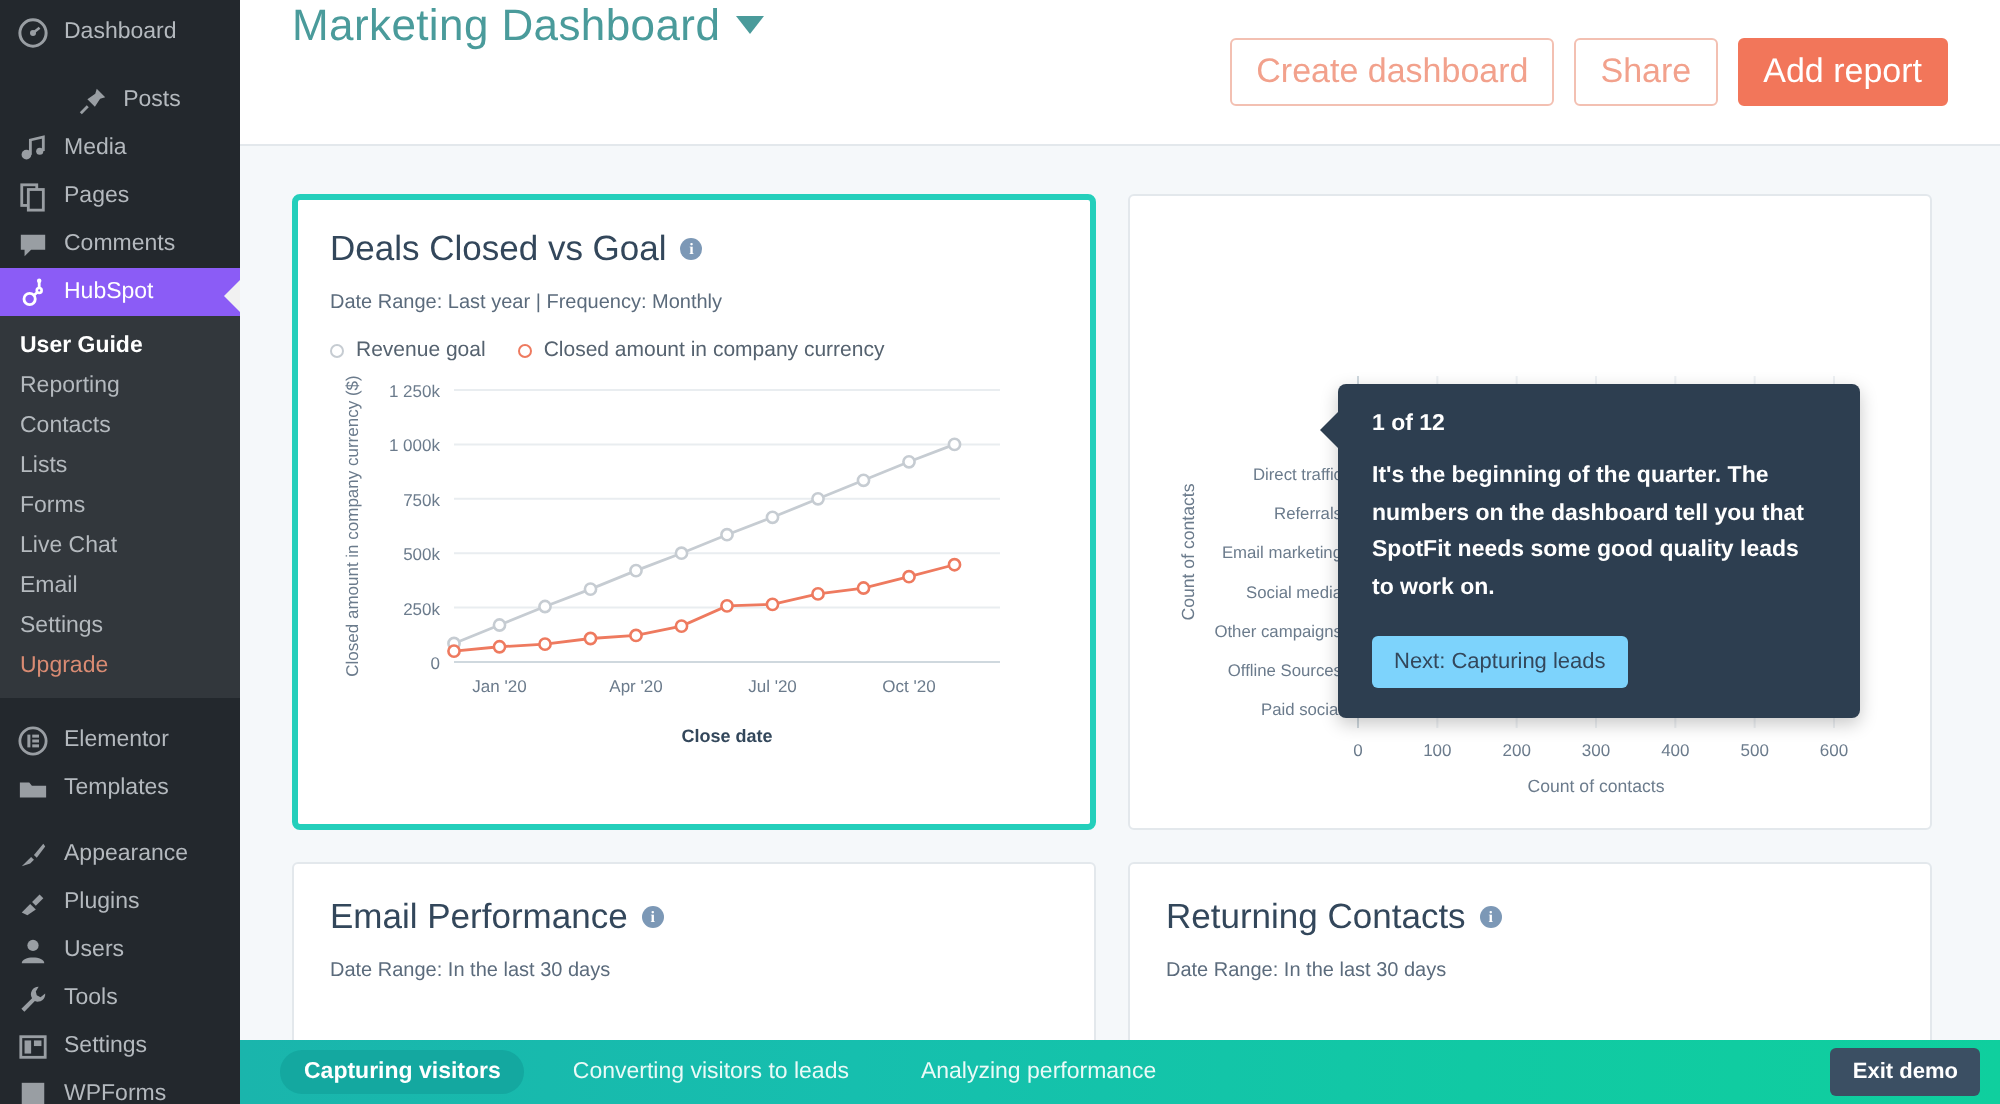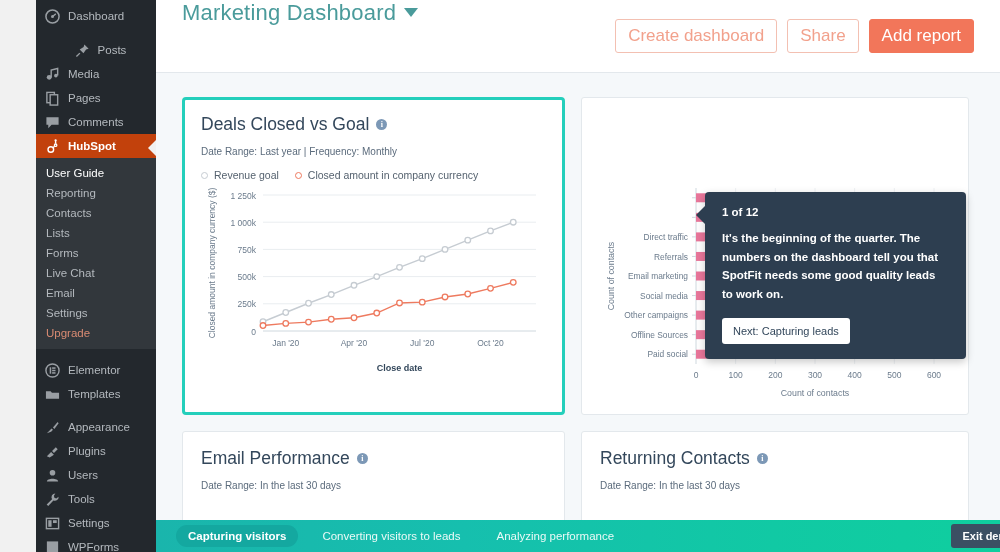--- a/index.html
+++ b/index.html
@@ -12,56 +12,55 @@
   #app { position: relative; width: 1000px; height: 552px; display: flex; }
 
   
   .sidebar {
     width: 120px; height: 552px;
     background: #23282d;
     flex: 0 0 120px;
     position: relative;
     overflow: hidden;
     padding-top: 4px;
-    margin-left: 36px;
   }
   .menu-item {
     display: flex; align-items: center;
     gap: 8px;
     height: 24px;
     padding: 0 0 0 9px;
     color: #b4b9be;
     font-size: 11.5px;
     line-height: 24px;
     white-space: nowrap;
   }
   .menu-item .ic { width: 15px; height: 15px; display: inline-flex; align-items: center; justify-content: center; flex: 0 0 15px; opacity: .82; }
   .menu-item .ic svg { display: block; }
   .menu-item.sep-top { margin-top: 10px; justify-content: center; }
   .menu-item.active {
-    background: #c2410c; color: #fff; font-weight: bold;
+    background: #8b5cf6; color: #fff; font-weight: normal;
   }
   .menu-item.active .ic { opacity: 1; }
   .menu-item.active::after {
     content: ""; position: absolute; right: 0;
     width: 0; height: 0;
     border-top: 8px solid transparent;
     border-bottom: 8px solid transparent;
     border-right: 8px solid #f1f1f1;
     margin-top: 4px;
   }
   .submenu { background: #32373c; padding: 5px 0 6px 0; }
   .submenu .sub-item {
     padding: 0 0 0 10px;
     font-size: 11.5px;
     line-height: 20px;
     color: #b4b9be;
     white-space: nowrap;
   }
-  .submenu .sub-item.cur { color: #fff; font-weight: normal; }
+  .submenu .sub-item.cur { color: #fff; font-weight: bold; }
   .submenu .sub-item.upgrade { color: #d98b73; }
   .menu-gap { height: 9px; }
 
   
   .main {
     flex: 1 1 auto; height: 552px;
     background: #f5f8fa;
     position: relative;
     overflow: hidden;
     display: flex; flex-direction: column;
@@ -157,21 +156,21 @@
     left: -9px; top: 14px;
     width: 0; height: 0;
     border-top: 9px solid transparent;
     border-bottom: 9px solid transparent;
     border-right: 9px solid #2d3e50;
   }
   .coach-count { font-size: 11.5px; font-weight: bold; margin-bottom: 11px; }
   .coach-body { font-size: 11.5px; line-height: 1.62; font-weight: bold; }
   .coach-next {
     display: inline-block; margin-top: 14px;
-    background: #ffffff; color: #33475b;
+    background: #7dd3fc; color: #33475b;
     font-size: 11px; padding: 7px 11px;
     border-radius: 3px; cursor: pointer;
   }
 
   
   .bottombar {
     position: absolute; left: 0; bottom: 0;
     width: 880px; height: 32px;
     background: linear-gradient(90deg, #1ab5ac 0%, #16bfae 35%, #11c9a4 70%, #0fcf9e 100%);
     display: flex; align-items: center;

